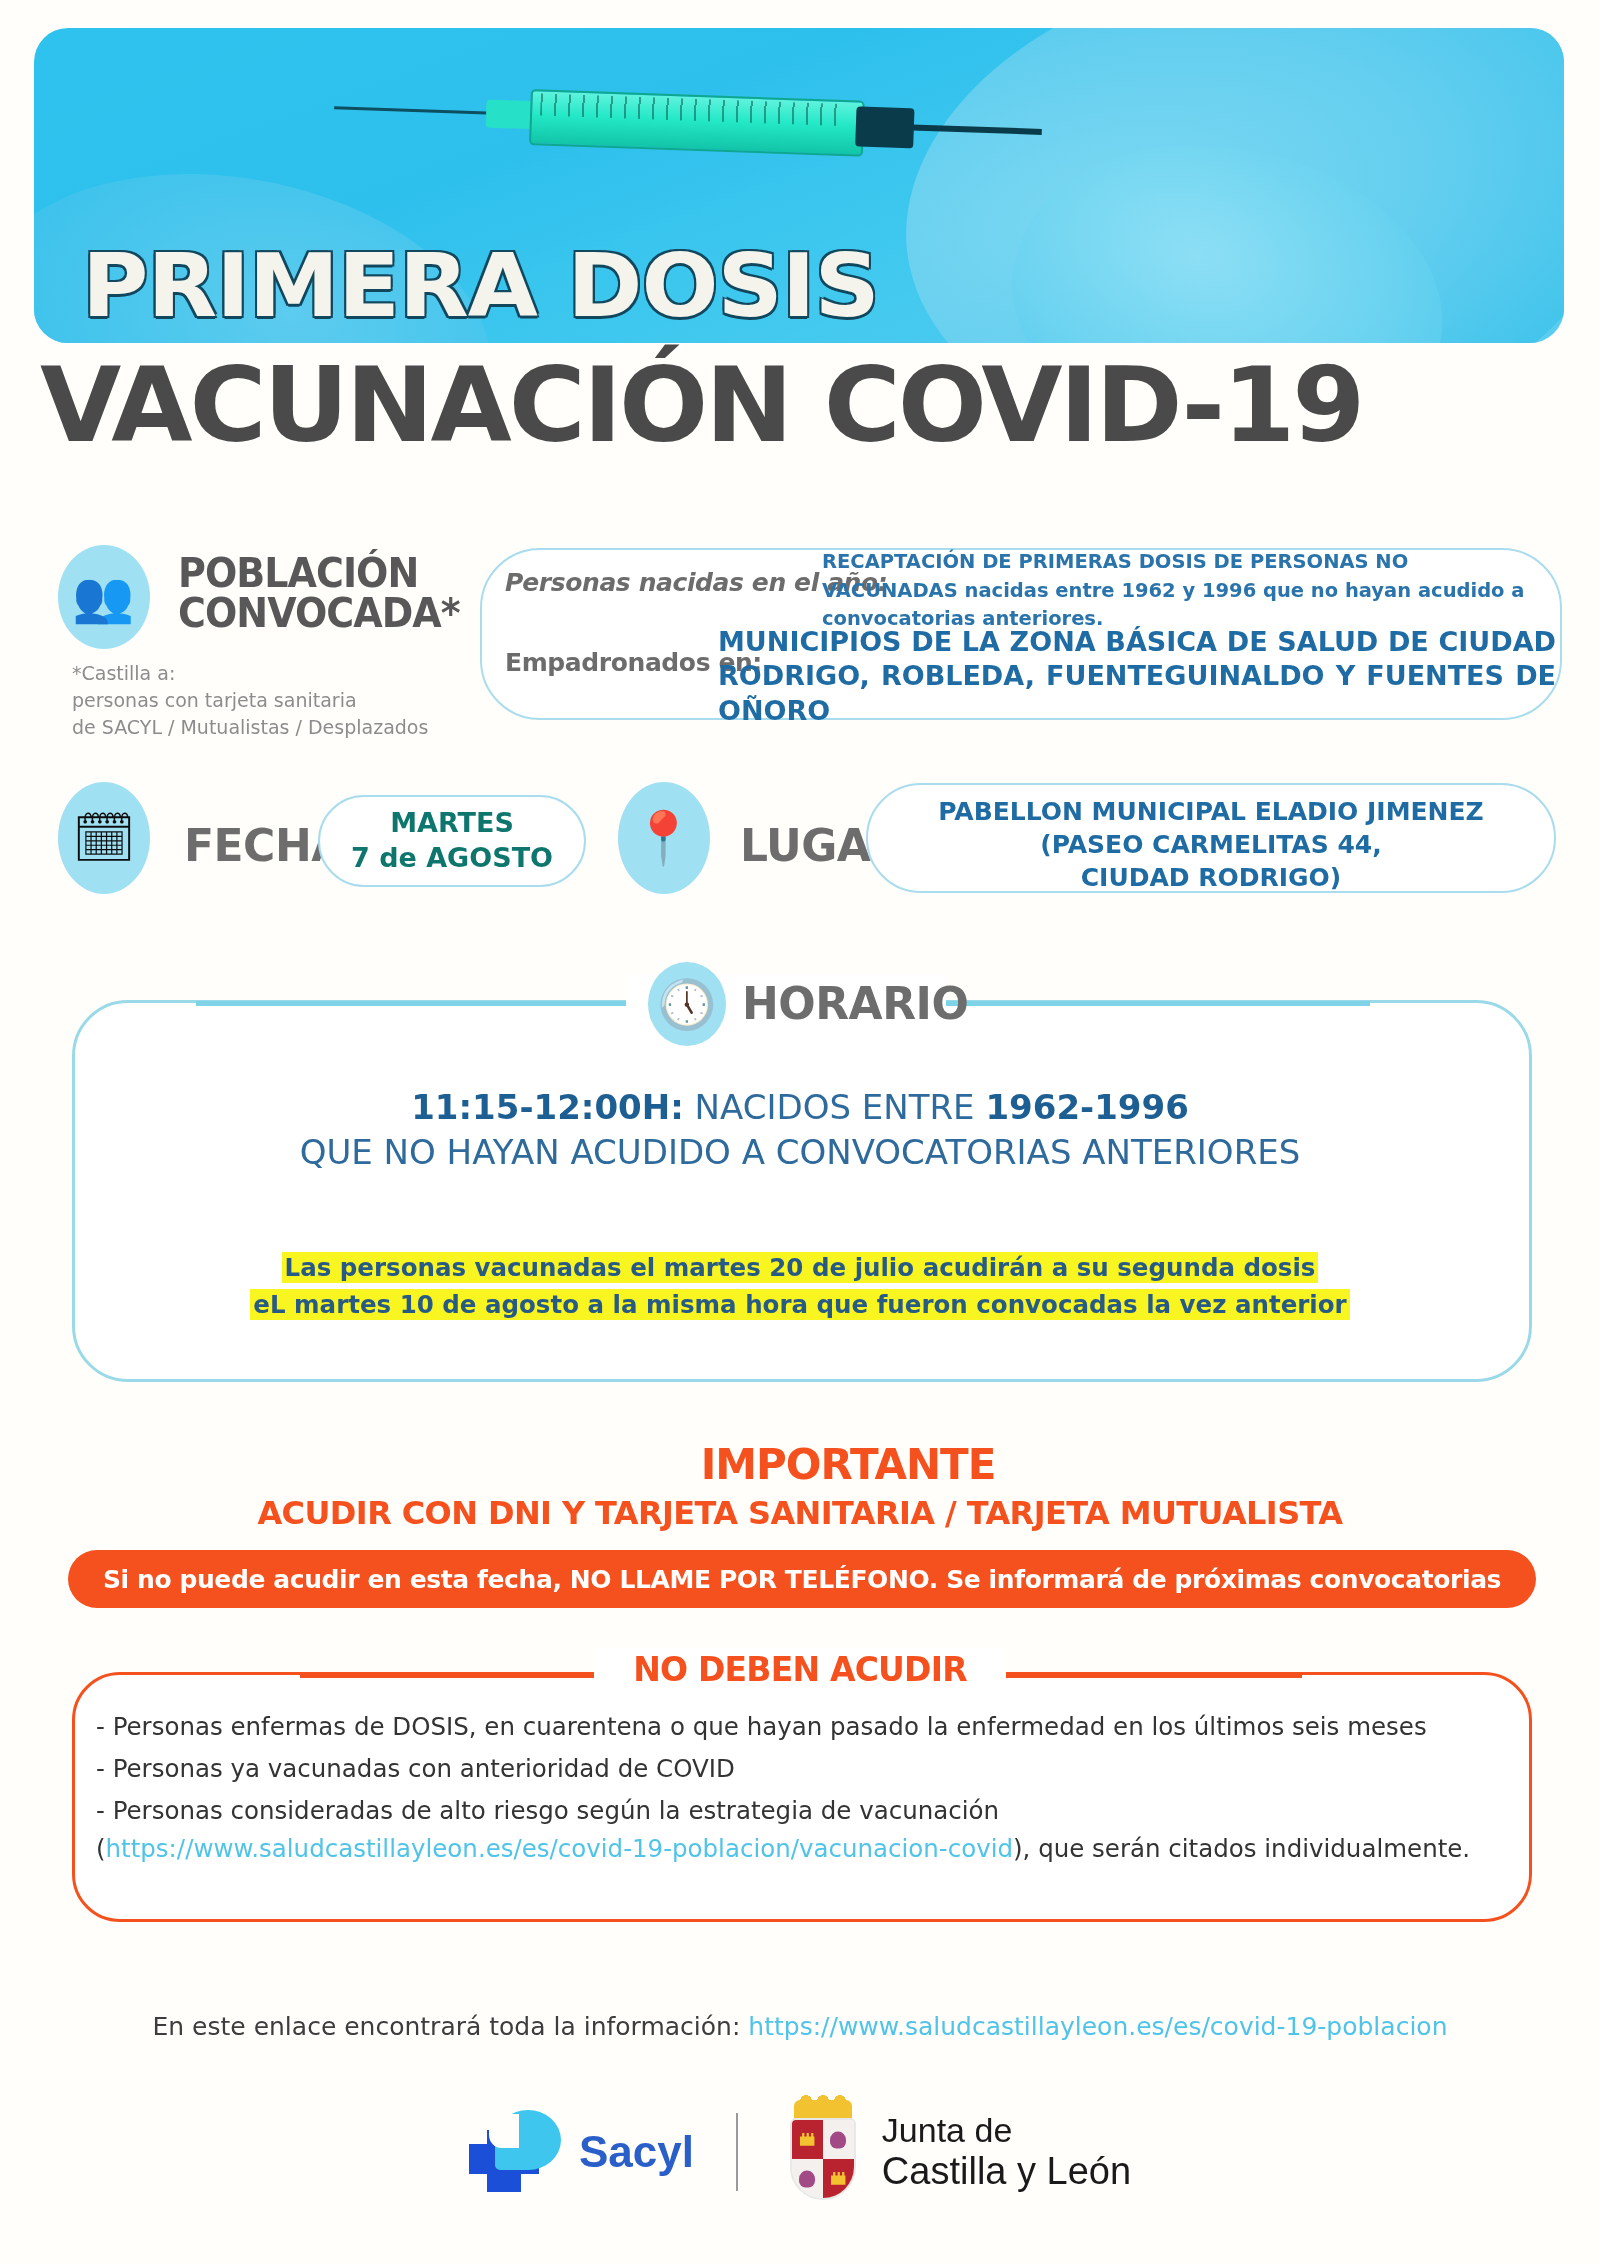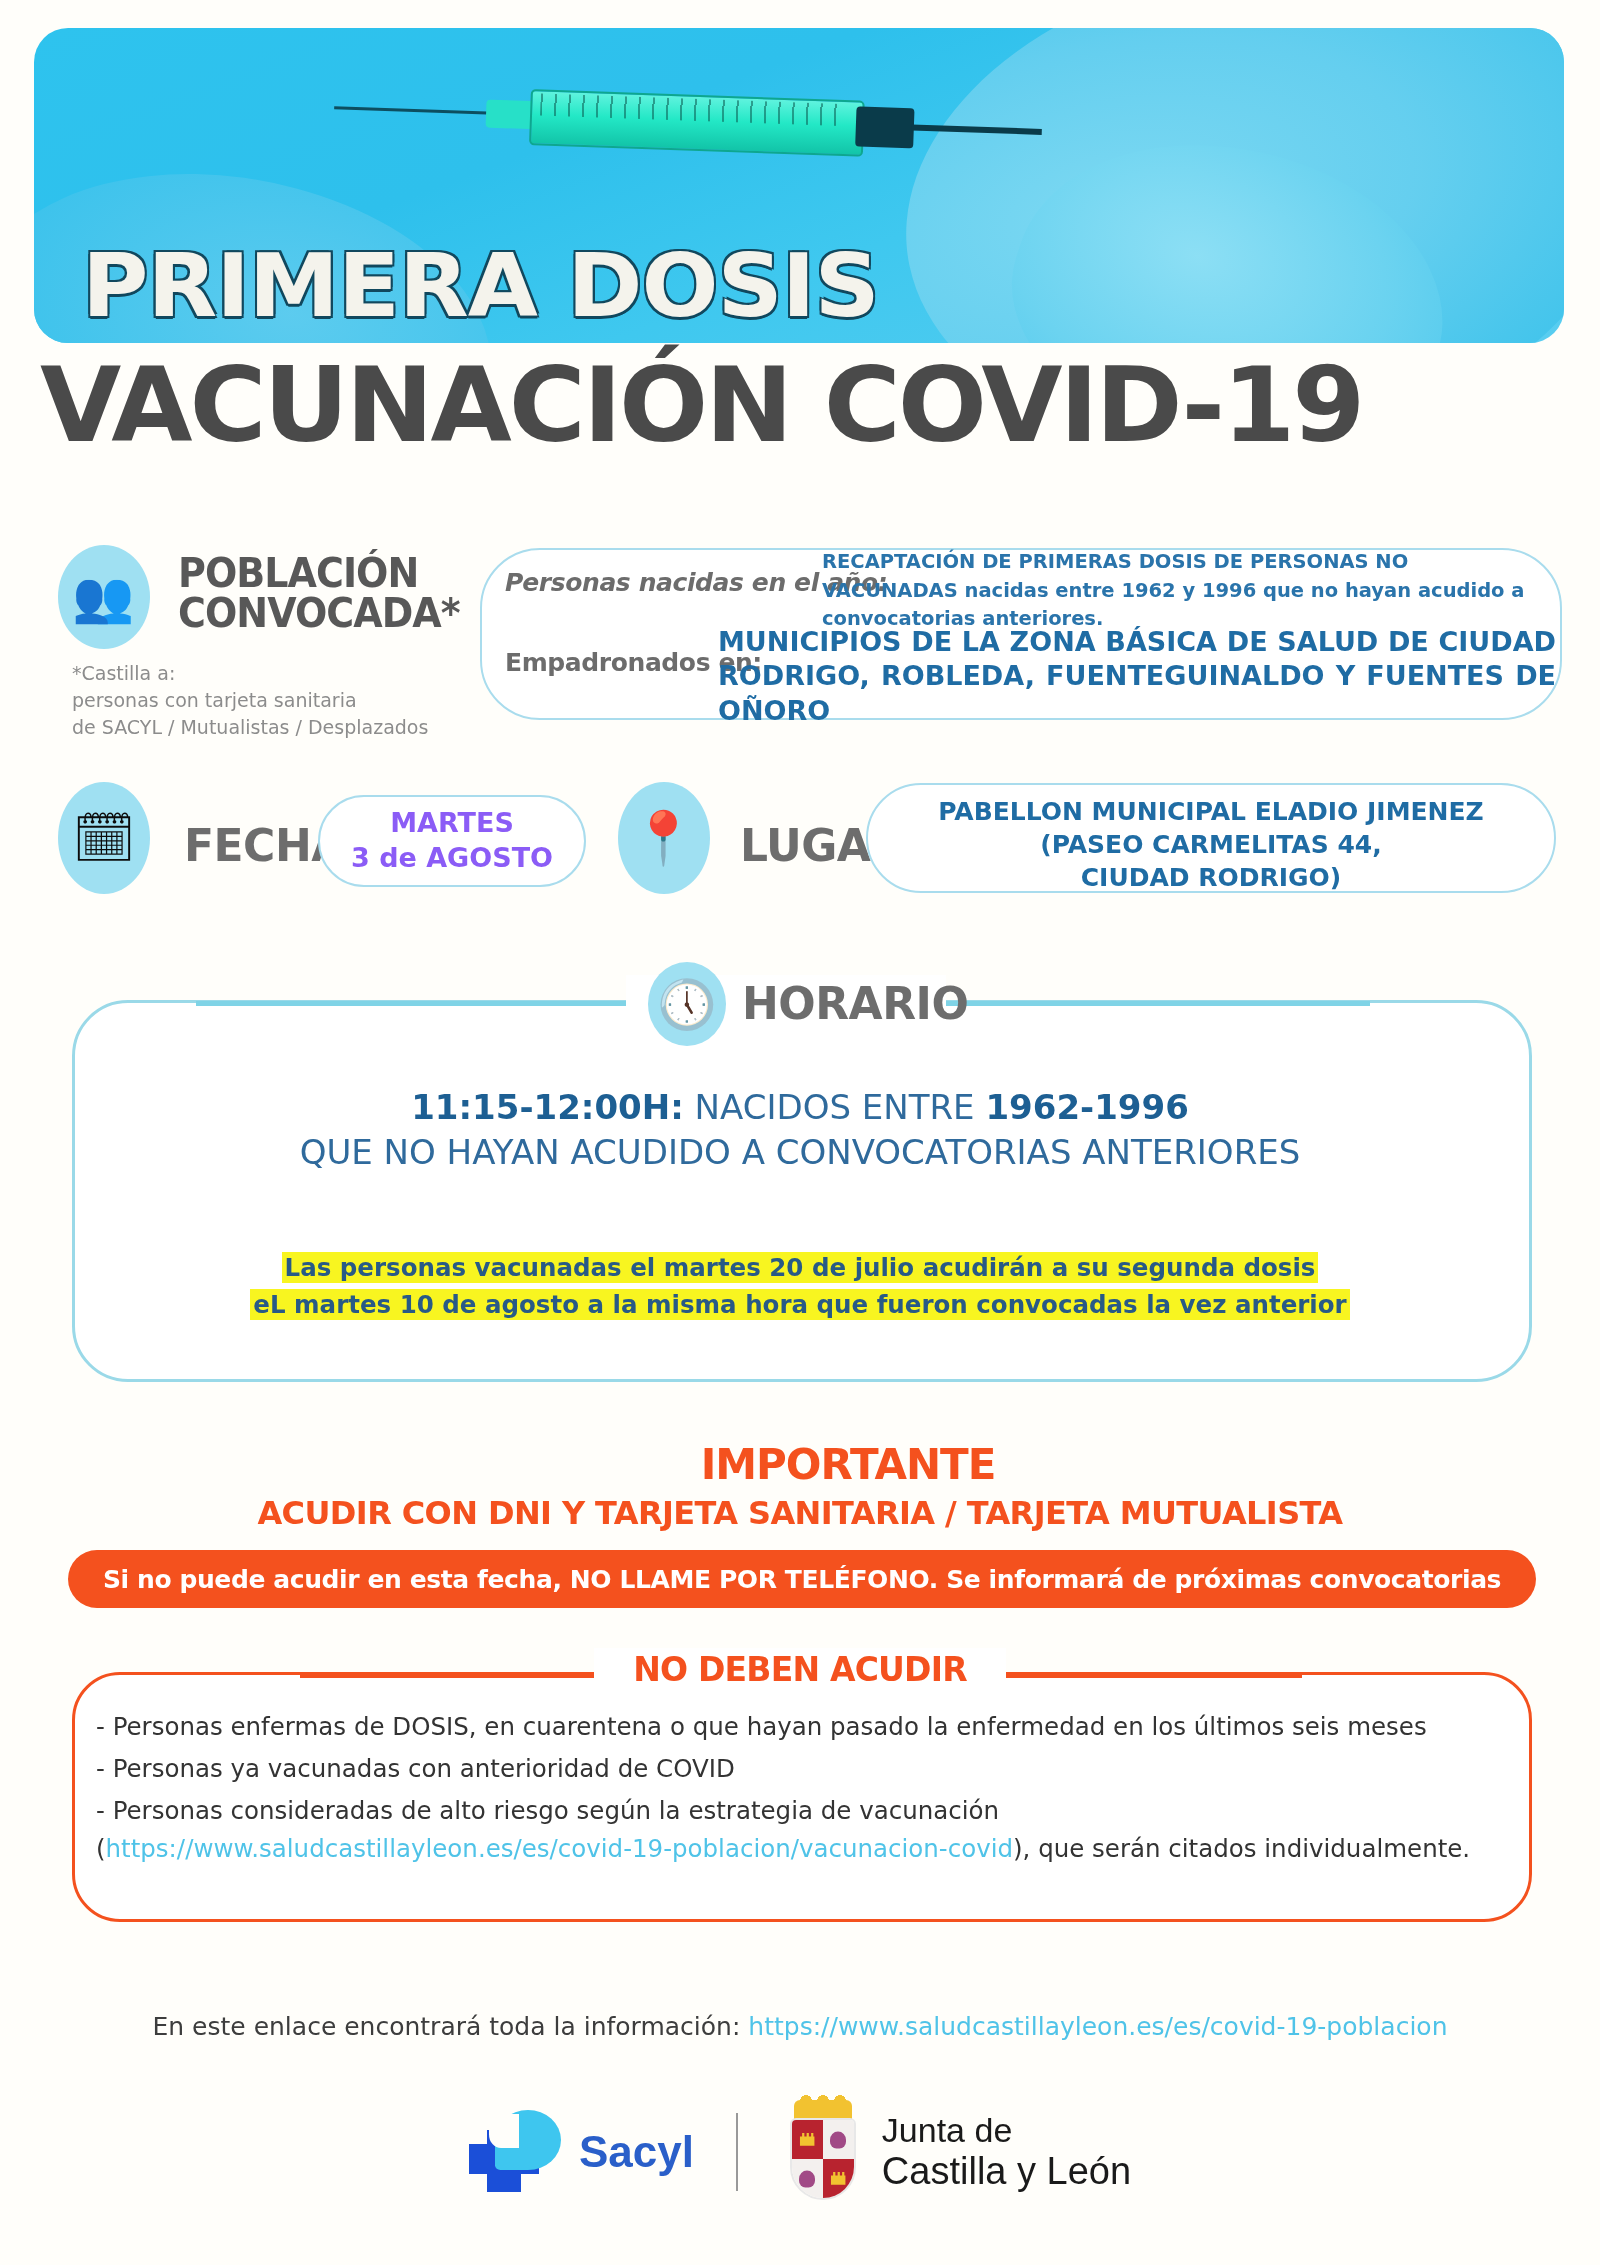--- a/index.html
+++ b/index.html
@@ -240,21 +240,21 @@
   
   .fecha-label { left: 184px; top: 820px; font-size: 44px; }
   .fecha-pill  { left: 318px; top: 795px; width: 268px; height: 92px; }
   .fecha-value {
     position: absolute;
     left: 318px; top: 806px; width: 268px;
     text-align: center;
     font-size: 27px;
     line-height: 1.28;
     font-weight: bold;
-    color: #8b5cf6;
+    color: #0f766e;
     font-family: "DejaVu Sans", sans-serif;
   }
 
   .lugar-label { left: 740px; top: 820px; font-size: 44px; }
   .lugar-pill  { left: 866px; top: 783px; width: 690px; height: 110px; }
   .lugar-value {
     position: absolute;
     left: 866px; top: 795px; width: 690px;
     text-align: center;
     font-size: 25px;
@@ -562,21 +562,21 @@
   <div class="pob-a1">RECAPTACIÓN DE PRIMERAS DOSIS DE PERSONAS NO VACUNADAS nacidas entre 1962 y 1996 que no hayan acudido a convocatorias anteriores.</div>
   <div class="pob-a2">MUNICIPIOS DE LA ZONA BÁSICA DE SALUD DE CIUDAD RODRIGO, ROBLEDA, FUENTEGUINALDO Y FUENTES DE OÑORO</div>
 
   <div class="icon-circle" style="left:58px;top:782px;width:92px;height:112px;">
     <div class="glyph" style="left:0;top:0;width:92px;height:112px;font-size:50px;">🗓</div>
   </div>
   <div class="section-label fecha-label">FECHA</div>
   <div class="pill fecha-pill"></div>
   <div class="fecha-value">
     <div>MARTES</div>
-    <div>3 de AGOSTO</div>
+    <div>7 de AGOSTO</div>
   </div>
 
   <div class="icon-circle" style="left:618px;top:782px;width:92px;height:112px;">
     <div class="glyph" style="left:0;top:0;width:92px;height:112px;font-size:52px;">📍</div>
   </div>
   <div class="section-label lugar-label">LUGAR</div>
   <div class="pill lugar-pill"></div>
   <div class="lugar-value">
     <div>PABELLON MUNICIPAL ELADIO JIMENEZ</div>
     <div>(PASEO CARMELITAS 44,</div>

